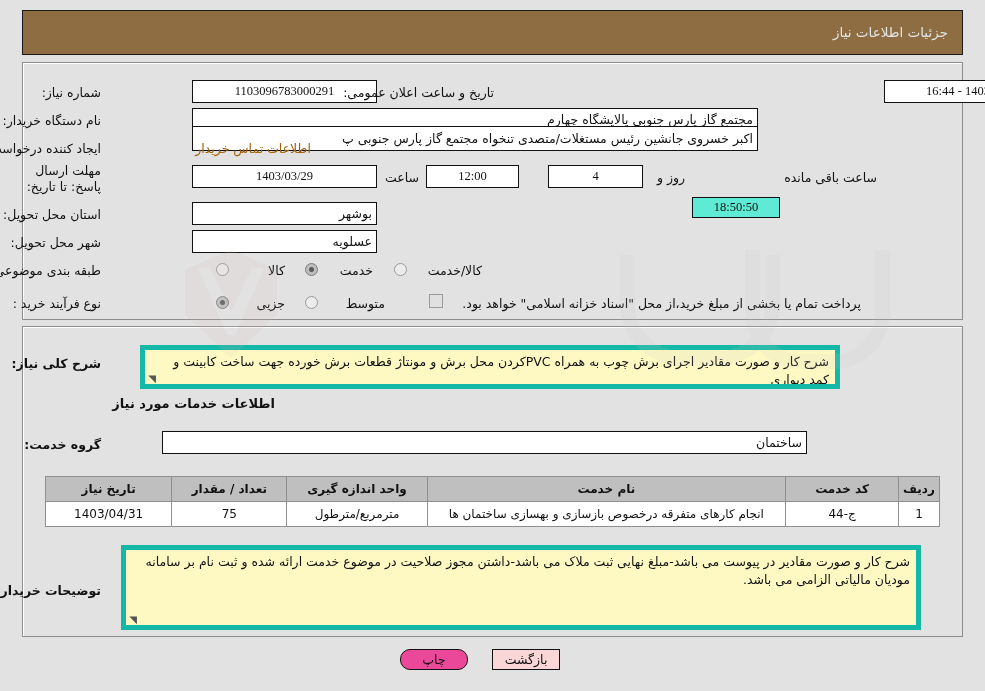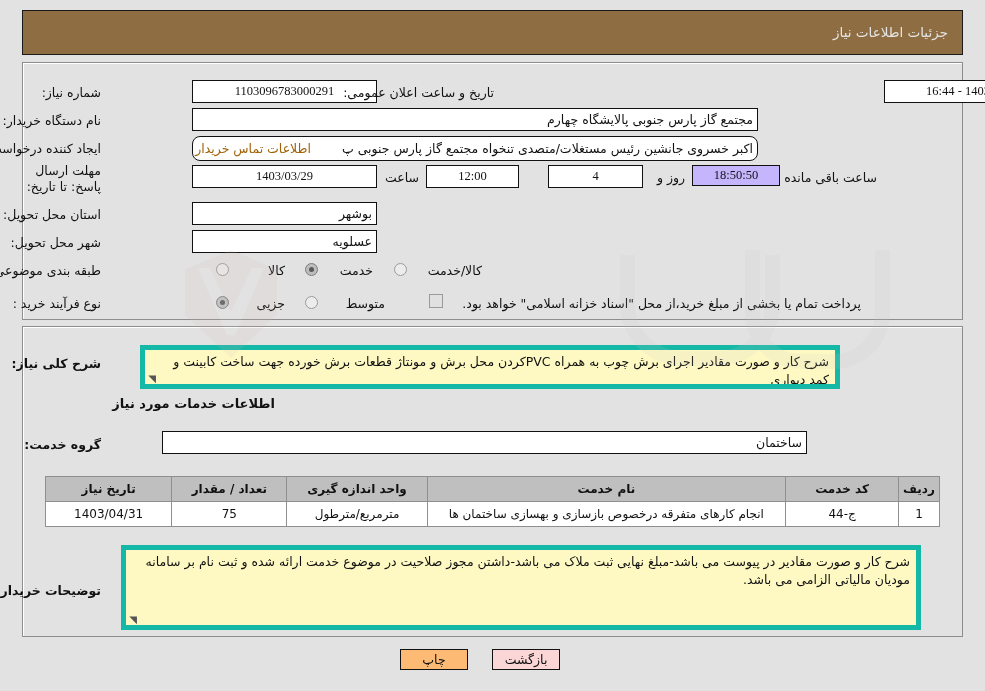--- a/index.html
+++ b/index.html
@@ -58,21 +58,21 @@
   .lbl{position:absolute;text-align:right;white-space:nowrap;color:#111;}
   .lbl.b{font-weight:bold;}
   .fld{
     position:absolute;background:#ffffff;border:1px solid #111;
     box-sizing:border-box;font-size:12.5px;color:#111;
     display:flex;align-items:center;padding:0 4px;overflow:hidden;
     white-space:nowrap;font-family:"DejaVu Sans","Liberation Sans",sans-serif;
   }
   .fld.c{justify-content:center;font-family:Liberation Serif, serif;}
   .fld.r{justify-content:flex-start;}
-  .fld.beige{background:#c4b5fd;}
+  .fld.beige{background:#5eead4;margin-top:32px;}
   .link{position:absolute;color:#a16207;text-decoration:none;white-space:nowrap;}
 
   .radio{
     position:absolute;width:13px;height:13px;border-radius:50%;
     background:#ececec;border:1px solid #9a9a9a;box-sizing:border-box;
   }
   .radio.sel{background:#bdbdbd;border-color:#7d7d7d;}
   .radio.sel::after{
     content:"";position:absolute;left:3px;top:3px;width:5px;height:5px;
     border-radius:50%;background:#5a5a5a;
@@ -106,21 +106,21 @@
     border:1px solid #8f8f8f;padding:5px 4px;text-align:center;
     background:#ffffff;color:#111;
   }
 
   .btn{
     position:absolute;border:1px solid #111;box-sizing:border-box;
     font-size:12.5px;text-align:center;cursor:pointer;color:#111;
     display:flex;align-items:center;justify-content:center;
     font-family:"DejaVu Sans","Liberation Sans",sans-serif;
   }
-  #btn-print{background:#fdba74;}
+  #btn-print{background:#ec4899;border-radius:10px;}
   #btn-back{background:#fbd6d6;}
 </style>
 </head>
 <body>
 
 <div class="wm">
   <div class="wm-shield"></div>
   <div class="wm-v"></div>
   <div class="wm-u"></div>
   <div class="wm-uu"></div>
@@ -144,21 +144,21 @@
 <div class="fld c" style="left:878px;top:80px;width:0;height:0;border:none;"></div>
 <div class="fld c" style="right:696px;top:80px;width:0;height:0;border:none;"></div>
 <div class="fld c" style="left:881px;top:80px;width:0;height:0;border:none;"></div>
 <div class="fld c" style="right:711px;top:80px;width:0;height:0;border:none;"></div>
 <div class="fld c" style="left:884px;top:80px;width:180px;height:23px;">1403/03/24 - 16:44</div>
 
 <div class="lbl" style="right:884px;top:113px;">نام دستگاه خریدار:</div>
 <div class="fld r" style="right:227px;top:108px;width:566px;height:23px;">مجتمع گاز پارس جنوبی  پالایشگاه چهارم</div>
 
 <div class="lbl" style="right:884px;top:141px;">ایجاد کننده درخواست:</div>
-<div class="fld r" style="right:227px;top:136px;width:566px;height:25px;border-radius:8px;">اکبر خسروی جانشین رئیس مستغلات/متصدی تنخواه مجتمع گاز پارس جنوبی  پ</div>
+<div class="fld r" style="right:227px;top:126px;width:566px;height:25px;">اکبر خسروی جانشین رئیس مستغلات/متصدی تنخواه مجتمع گاز پارس جنوبی  پ</div>
 <a class="link" href="#" style="right:674px;top:141px;">اطلاعات تماس خریدار</a>
 
 <div class="lbl" style="right:884px;top:163px;width:92px;white-space:normal;line-height:16px;">مهلت ارسال پاسخ: تا تاریخ:</div>
 <div class="fld c" style="right:608px;top:165px;width:185px;height:23px;">1403/03/29</div>
 <div class="lbl" style="right:566px;top:170px;">ساعت</div>
 <div class="fld c" style="right:466px;top:165px;width:93px;height:23px;">12:00</div>
 <div class="fld c" style="right:342px;top:165px;width:95px;height:23px;">4</div>
 <div class="lbl" style="right:300px;top:170px;">روز و</div>
 <div class="fld c beige" style="right:205px;top:165px;width:88px;height:21px;">18:50:50</div>
 <div class="lbl" style="right:108px;top:170px;">ساعت باقی مانده</div>

